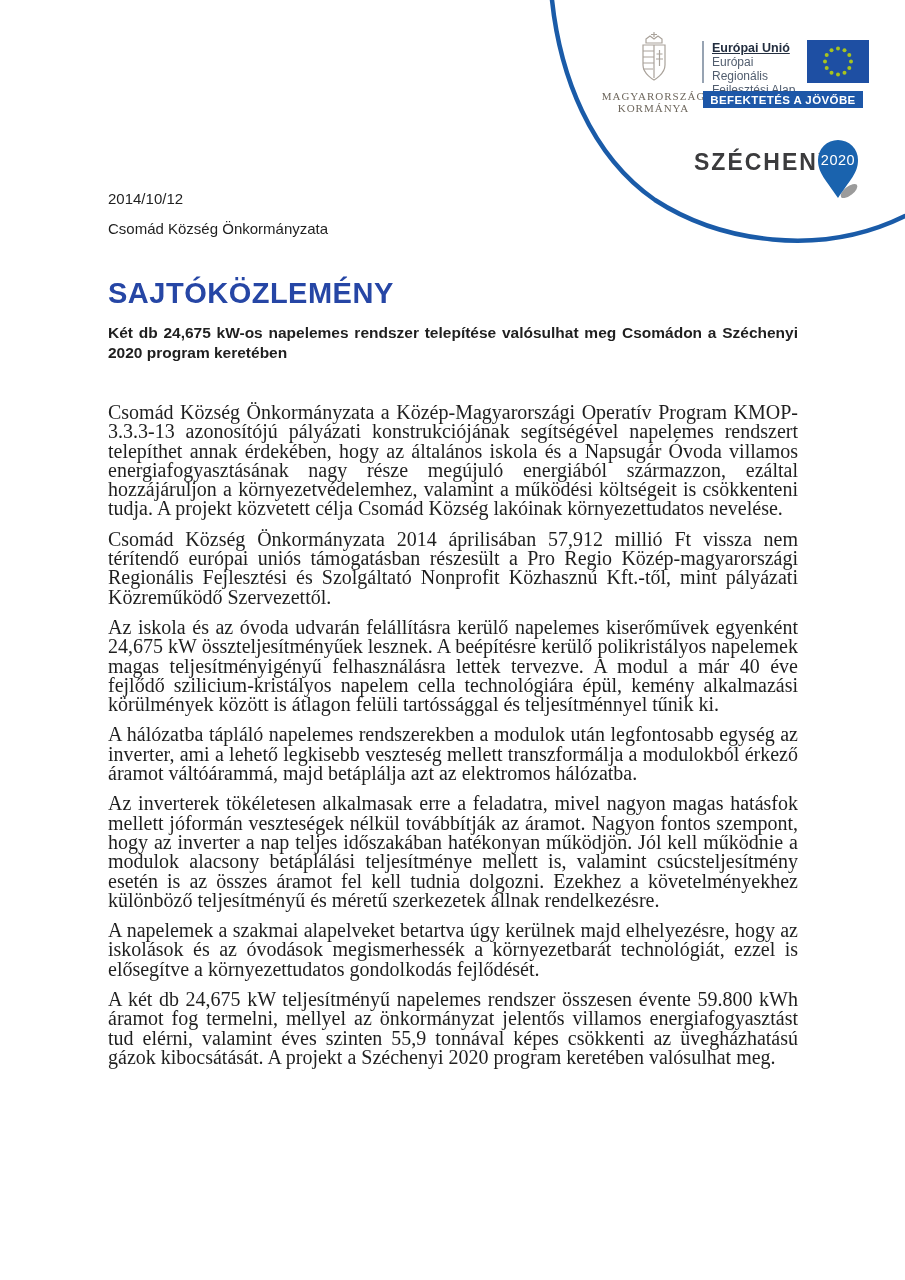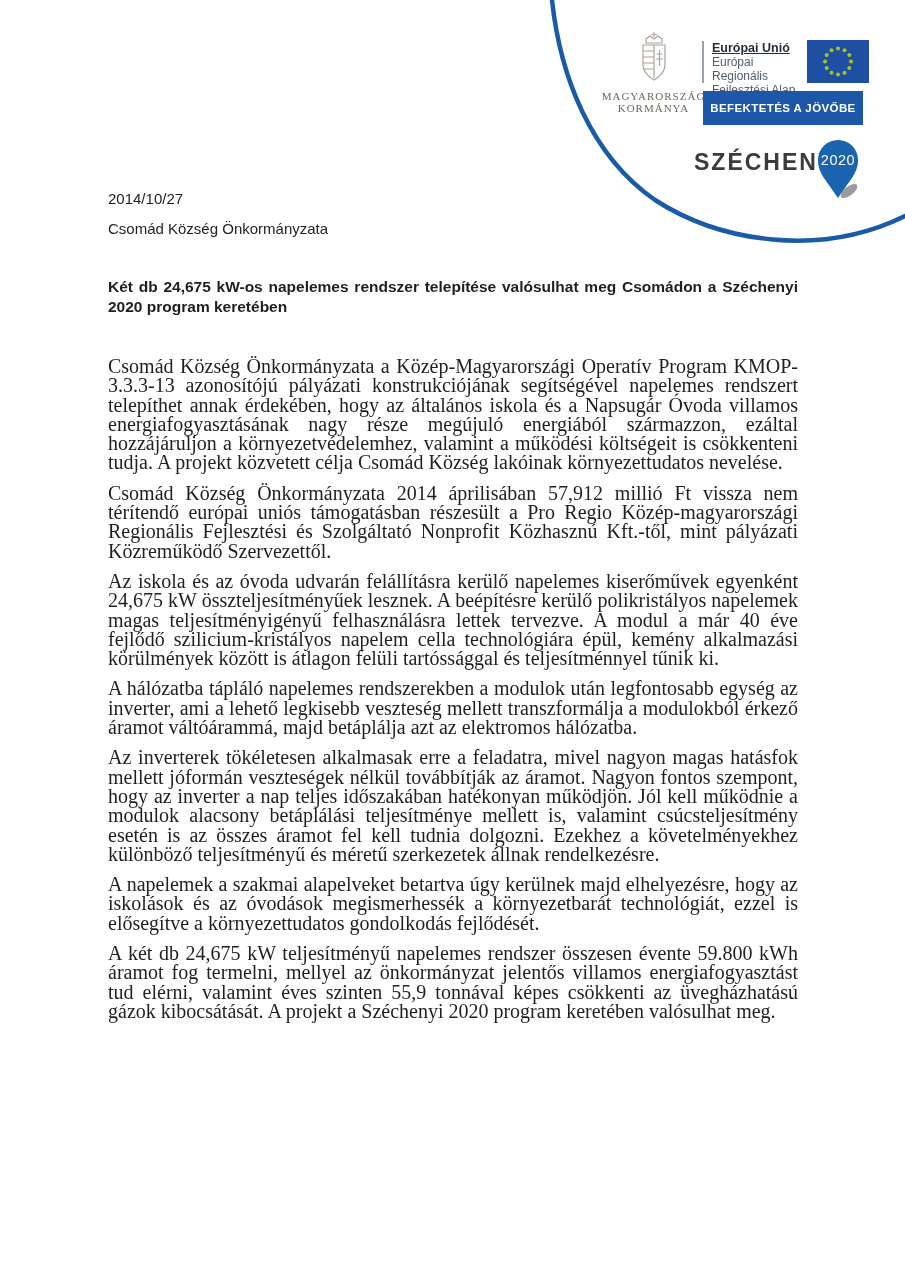--- a/index.html
+++ b/index.html
@@ -26,21 +26,21 @@
 
   
   .eu-divider{position:absolute;left:702px;top:41px;width:0;height:42px;border-left:2px solid #97a3b2;}
   .eu-text{position:absolute;left:712px;top:41px;width:95px;}
   .eu-text .l1{font-size:12.5px;font-weight:bold;color:#232e3f;line-height:14px;text-decoration:underline;}
   .eu-text .l2,.eu-text .l3{font-size:12px;color:#515d6e;line-height:14px;}
   .eu-flag{position:absolute;left:807px;top:40px;}
 
   
   .banner{
-    position:absolute;left:703px;top:91px;width:160px;height:34px;
+    position:absolute;left:703px;top:91px;width:160px;height:17px;
     background:#1d57a8;color:#ffffff;
     font-size:11.5px;font-weight:bold;letter-spacing:0.4px;
     display:flex;align-items:center;justify-content:center;white-space:nowrap;
   }
 
   
   .szechenyi{position:absolute;left:694px;top:149px;}
   .szechenyi .sz-name{
     font-size:23px;font-weight:bold;color:#3b3b3d;letter-spacing:2px;white-space:nowrap;
   }
@@ -115,22 +115,23 @@
   <div class="szechenyi">
     <span class="sz-name">SZÉCHENYI</span>
   </div>
   <svg class="sz-pin" width="52" height="64" viewBox="0 0 52 64" xmlns="http://www.w3.org/2000/svg">
     <ellipse cx="35" cy="53" rx="10" ry="4.5" transform="rotate(-38 35 53)" fill="#9b9b9b"></ellipse>
     <path d="M24,60 C12,42 4,35 4,22 A20,20 0 1 1 44,22 C44,35 36,42 24,60 Z" fill="#1a63ae"></path>
     <text x="24" y="27" text-anchor="middle" font-family="Liberation Sans, sans-serif" font-size="14.5" letter-spacing="0.5" fill="#ffffff">2020</text>
   </svg>
 
   <div class="doc">
-    <p class="date">2014/10/27</p>
+    <p class="date">2014/10/12</p>
     <p class="org">Csomád Község Önkormányzata</p>
+    <h1 class="title">SAJTÓKÖZLEMÉNY</h1>
     <h3 class="subheadline">Két db 24,675 kW-os napelemes rendszer telepítése valósulhat meg Csomádon a Széchenyi 2020 program keretében</h3>
 
     <p class="para">Csomád Község Önkormányzata a Közép-Magyarországi Operatív Program KMOP-3.3.3-13 azonosítójú pályázati konstrukciójának segítségével napelemes rendszert telepíthet annak érdekében, hogy az általános iskola és a Napsugár Óvoda villamos energiafogyasztásának nagy része megújuló energiából származzon, ezáltal hozzájáruljon a környezetvédelemhez, valamint a működési költségeit is csökkenteni tudja. A projekt közvetett célja Csomád Község lakóinak környezettudatos nevelése.</p>
     <p class="para">Csomád Község Önkormányzata 2014 áprilisában 57,912 millió Ft vissza nem térítendő európai uniós támogatásban részesült a Pro Regio Közép-magyarországi Regionális Fejlesztési és Szolgáltató Nonprofit Közhasznú Kft.-től, mint pályázati Közreműködő Szervezettől.</p>
     <p class="para">Az iskola és az óvoda udvarán felállításra kerülő napelemes kiserőművek egyenként 24,675 kW összteljesítményűek lesznek. A beépítésre kerülő polikristályos napelemek magas teljesítményigényű felhasználásra lettek tervezve. A modul a már 40 éve fejlődő szilicium-kristályos napelem cella technológiára épül, kemény alkalmazási körülmények között is átlagon felüli tartóssággal és teljesítménnyel tűnik ki.</p>
     <p class="para">A hálózatba tápláló napelemes rendszerekben a modulok után legfontosabb egység az inverter, ami a lehető legkisebb veszteség mellett transzformálja a modulokból érkező áramot váltóárammá, majd betáplálja azt az elektromos hálózatba.</p>
     <p class="para">Az inverterek tökéletesen alkalmasak erre a feladatra, mivel nagyon magas hatásfok mellett jóformán veszteségek nélkül továbbítják az áramot. Nagyon fontos szempont, hogy az inverter a nap teljes időszakában hatékonyan működjön. Jól kell működnie a modulok alacsony betáplálási teljesítménye mellett is, valamint csúcsteljesítmény esetén is az összes áramot fel kell tudnia dolgozni. Ezekhez a követelményekhez különböző teljesítményű és méretű szerkezetek állnak rendelkezésre.</p>
     <p class="para">A napelemek a szakmai alapelveket betartva úgy kerülnek majd elhelyezésre, hogy az iskolások és az óvodások megismerhessék a környezetbarát technológiát, ezzel is elősegítve a környezettudatos gondolkodás fejlődését.</p>
     <p class="para">A két db 24,675 kW teljesítményű napelemes rendszer összesen évente 59.800 kWh áramot fog termelni, mellyel az önkormányzat jelentős villamos energiafogyasztást tud elérni, valamint éves szinten 55,9 tonnával képes csökkenti az üvegházhatású gázok kibocsátását. A projekt a Széchenyi 2020 program keretében valósulhat meg.</p>
   </div>

